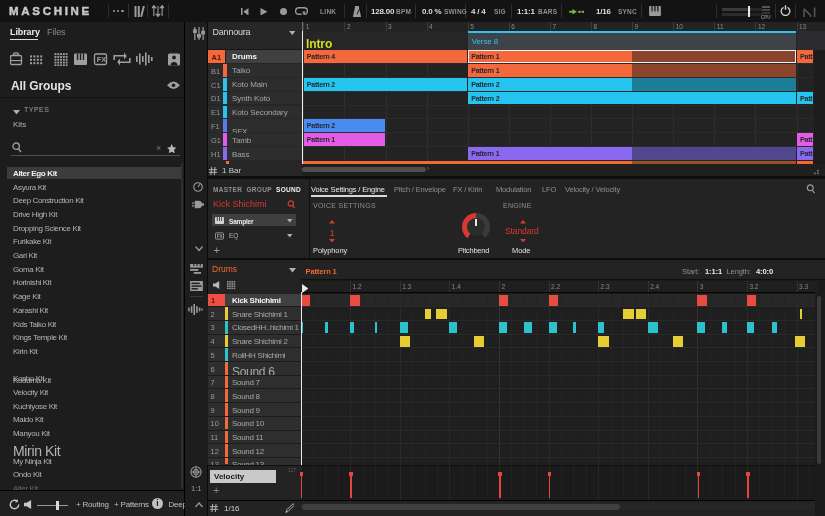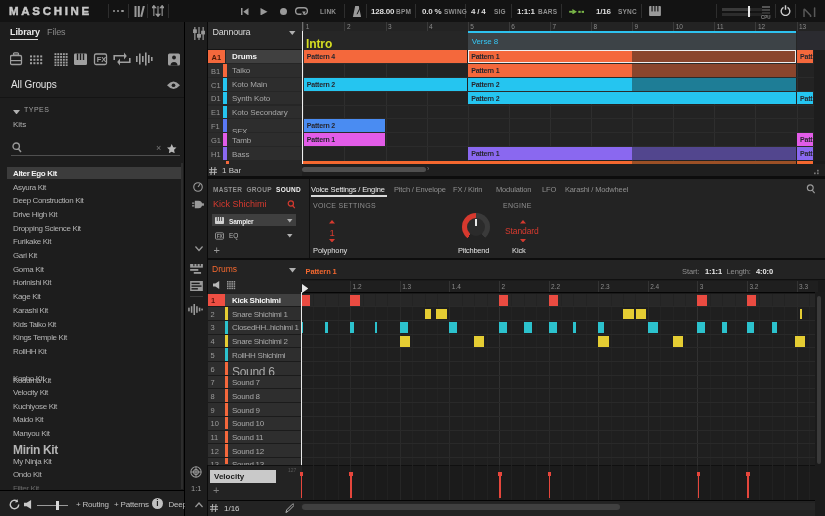--- a/index.html
+++ b/index.html
@@ -157,21 +157,21 @@
         <rect x="129" y="1.5" width="1.6" height="11"></rect>
         <rect x="132" y="4" width="1.6" height="6"></rect>
         <rect x="135" y="0.5" width="1.6" height="13"></rect>
         <rect x="138" y="3" width="1.6" height="8"></rect>
         <rect x="141" y="5" width="1.6" height="4"></rect>
         <rect x="158" y="1.5" width="12" height="12" rx="1.5"></rect>
         <circle cx="164" cy="5.5" r="1.9" fill="#1d1d1d"></circle>
         <path d="M160.5 13.5 a3.5 3.5 0 0 1 7 0 z" fill="#1d1d1d"></path>
       </g>
     </svg>
-<div style="left:11px;top:79px;font-size:10px;color:#e2e2e2;font-weight:400;letter-spacing:-0.1px;white-space:nowrap;">All Groups</div>
+<div style="left:11px;top:79px;font-size:12px;color:#e2e2e2;font-weight:700;letter-spacing:-0.1px;white-space:nowrap;">All Groups</div>
 <svg style="left:167px;top:80.5px;width:13px;height:8.5px" viewBox="0 0 14 9">
       <path d="M0 4.5 Q7 -3.5 14 4.5 Q7 12.5 0 4.5 z" fill="#9f9f9f"></path>
       <circle cx="7" cy="4.5" r="2" fill="#1d1d1d"></circle>
     </svg>
 <svg style="left:13px;top:109.5px;width:7px;height:4.5px" viewBox="0 0 8 5">
       <path d="M0 0 h8 l-4 5 z" fill="#b0b0b0"></path>
     </svg>
 <div style="left:24px;top:106px;font-size:7px;color:#a0a0a0;font-weight:400;letter-spacing:0.5px;white-space:nowrap;">TYPES</div>
 <div style="left:13px;top:120px;font-size:8px;color:#b0b0b0;font-weight:400;letter-spacing:0px;white-space:nowrap;">Kits</div>
 <svg style="left:12px;top:142px;width:10px;height:11px" viewBox="0 0 10 11">
@@ -190,31 +190,31 @@
 <div style="left:13px;top:209.9px;font-size:8px;color:#b4b4b4;font-weight:400;letter-spacing:-0.35px;white-space:nowrap;">Drive High Kit</div>
 <div style="left:13px;top:223.60000000000002px;font-size:8px;color:#b4b4b4;font-weight:400;letter-spacing:-0.35px;white-space:nowrap;">Dropping Science Kit</div>
 <div style="left:13px;top:237.3px;font-size:8px;color:#b4b4b4;font-weight:400;letter-spacing:-0.35px;white-space:nowrap;">Furikake Kit</div>
 <div style="left:13px;top:251.0px;font-size:8px;color:#b4b4b4;font-weight:400;letter-spacing:-0.35px;white-space:nowrap;">Gari Kit</div>
 <div style="left:13px;top:264.7px;font-size:8px;color:#b4b4b4;font-weight:400;letter-spacing:-0.35px;white-space:nowrap;">Goma Kit</div>
 <div style="left:13px;top:278.4px;font-size:8px;color:#b4b4b4;font-weight:400;letter-spacing:-0.35px;white-space:nowrap;">Horinishi Kit</div>
 <div style="left:13px;top:292.1px;font-size:8px;color:#b4b4b4;font-weight:400;letter-spacing:-0.35px;white-space:nowrap;">Kage Kit</div>
 <div style="left:13px;top:305.8px;font-size:8px;color:#b4b4b4;font-weight:400;letter-spacing:-0.35px;white-space:nowrap;">Karashi Kit</div>
 <div style="left:13px;top:319.5px;font-size:8px;color:#b4b4b4;font-weight:400;letter-spacing:-0.35px;white-space:nowrap;">Kids Taiko Kit</div>
 <div style="left:13px;top:333.2px;font-size:8px;color:#b4b4b4;font-weight:400;letter-spacing:-0.35px;white-space:nowrap;">Kings Temple Kit</div>
-<div style="left:13px;top:346.9px;font-size:8px;color:#b4b4b4;font-weight:400;letter-spacing:-0.35px;white-space:nowrap;">RollHH Kit</div>
+<div style="left:13px;top:346.9px;font-size:8px;color:#b4b4b4;font-weight:400;letter-spacing:-0.35px;white-space:nowrap;">Kirin Kit</div>
 <div style="left:13px;top:376px;font-size:8px;color:#b4b4b4;font-weight:400;letter-spacing:-0.35px;white-space:nowrap;">Kodama Kit</div>
 <div style="left:13px;top:374.3px;font-size:8px;color:#b4b4b4;font-weight:400;letter-spacing:-0.35px;white-space:nowrap;">Kosho Kit</div>
 <div style="left:13px;top:388.0px;font-size:8px;color:#b4b4b4;font-weight:400;letter-spacing:-0.35px;white-space:nowrap;">Velocity Kit</div>
 <div style="left:13px;top:401.7px;font-size:8px;color:#b4b4b4;font-weight:400;letter-spacing:-0.35px;white-space:nowrap;">Kuchiyose Kit</div>
 <div style="left:13px;top:415.4px;font-size:8px;color:#b4b4b4;font-weight:400;letter-spacing:-0.35px;white-space:nowrap;">Maido Kit</div>
 <div style="left:13px;top:429.1px;font-size:8px;color:#b4b4b4;font-weight:400;letter-spacing:-0.35px;white-space:nowrap;">Manyou Kit</div>
-<div style="left:13px;top:442.8px;font-size:12px;color:#b4b4b4;font-weight:700;letter-spacing:-0.35px;white-space:nowrap;">Mirin Kit</div>
+<div style="left:13px;top:442.8px;font-size:14px;color:#b4b4b4;font-weight:400;letter-spacing:-0.35px;white-space:nowrap;">Mirin Kit</div>
 <div style="left:13px;top:456.5px;font-size:8px;color:#b4b4b4;font-weight:400;letter-spacing:-0.35px;white-space:nowrap;">My Ninja Kit</div>
 <div style="left:13px;top:470.2px;font-size:8px;color:#b4b4b4;font-weight:400;letter-spacing:-0.35px;white-space:nowrap;">Ondo Kit</div>
-<div style="left:13px;top:483.9px;font-size:8px;color:#686868;font-weight:400;letter-spacing:-0.35px;white-space:nowrap;">Filter Kit</div>
+<div style="left:13px;top:483.9px;font-size:8px;color:#686868;font-weight:400;letter-spacing:-0.35px;white-space:nowrap;">Alter Kit</div>
 <div style="left:180.5px;top:163px;width:2.5px;height:326px;background:#2d2d2d;"></div>
 <div style="left:0px;top:96.5px;width:184px;height:1px;background:#141414;"></div>
 <div style="left:0px;top:490px;width:184px;height:26px;background:#202020;border-top:1px solid #000;border-right:1px solid #000"></div>
 <svg style="left:9px;top:498.5px;width:11px;height:11px" viewBox="0 0 12 12">
       <path d="M10.6 6 a4.6 4.6 0 1 1 -1.8 -3.6" fill="none" stroke="#c8c8c8" stroke-width="1.5"></path>
       <path d="M9 0 l1 3.4 -3.4 .4 z" fill="#c8c8c8"></path>
     </svg>
 <svg style="left:24px;top:500px;width:8px;height:9px" viewBox="0 0 9 10">
       <path d="M0 3 h3 L8 0 v10 L3 7 H0 z" fill="#c8c8c8"></path>
     </svg>
@@ -470,21 +470,21 @@
 <svg style="left:287px;top:234px;width:5.5px;height:3.5px" viewBox="0 0 7 4.5">
       <path d="M0 0 h7 l-3.5 4.5 z" fill="#b0b0b0"></path>
     </svg>
 <div style="left:213.5px;top:243.5px;font-size:11px;color:#9a9a9a;font-weight:400;letter-spacing:0px;white-space:nowrap;">+</div>
 <div style="left:311px;top:184.5px;font-size:7.5px;color:#ececec;font-weight:400;letter-spacing:-0.15px;white-space:nowrap;">Voice Settings / Engine</div>
 <div style="left:310.5px;top:195.3px;width:76px;height:1.3px;background:#d8d8d8;"></div>
 <div style="left:394px;top:184.5px;font-size:7.5px;color:#8f8f8f;font-weight:400;letter-spacing:-0.15px;white-space:nowrap;">Pitch / Envelope</div>
 <div style="left:453px;top:184.5px;font-size:7.5px;color:#8f8f8f;font-weight:400;letter-spacing:-0.15px;white-space:nowrap;">FX / Kirin</div>
 <div style="left:496px;top:184.5px;font-size:7.5px;color:#8f8f8f;font-weight:400;letter-spacing:-0.15px;white-space:nowrap;">Modulation</div>
 <div style="left:542px;top:184.5px;font-size:7.5px;color:#8f8f8f;font-weight:400;letter-spacing:-0.15px;white-space:nowrap;">LFO</div>
-<div style="left:565px;top:184.5px;font-size:7.5px;color:#8f8f8f;font-weight:400;letter-spacing:-0.15px;white-space:nowrap;">Karashi / Modwheel</div>
+<div style="left:565px;top:184.5px;font-size:7.5px;color:#8f8f8f;font-weight:400;letter-spacing:-0.15px;white-space:nowrap;">Velocity / Velocity</div>
 <svg style="left:806px;top:184px;width:10px;height:10px" viewBox="0 0 10 11">
       <circle cx="4.2" cy="4.2" r="3.2" fill="none" stroke="#999" stroke-width="1.3"></circle>
       <line x1="6.5" y1="7" x2="9" y2="10" stroke="#999" stroke-width="1.3"></line>
     </svg>
 <div style="left:313px;top:201.5px;font-size:7px;color:#8f8f8f;font-weight:400;letter-spacing:0.3px;white-space:nowrap;">VOICE SETTINGS</div>
 <div style="left:503px;top:201.5px;font-size:7px;color:#8f8f8f;font-weight:400;letter-spacing:0.3px;white-space:nowrap;">ENGINE</div>
 <svg style="left:328.5px;top:220px;width:6px;height:3.6px" viewBox="0 0 8 4.5">
       <path d="M0 4.5 h8 l-4 -4.5 z" fill="#d63a2f"></path>
     </svg>
 <div style="left:329.5px;top:226.5px;font-size:9.5px;color:#d63a2f;font-weight:400;letter-spacing:0px;white-space:nowrap;">1</div>
@@ -496,21 +496,21 @@
 <div style="left:467px;top:217.5px;width:18px;height:18px;border-radius:50%;background:#2b2b2b"></div>
 <div style="left:475.2px;top:219px;width:1.6px;height:7px;background:#e8e8e8;"></div>
 <div style="left:458px;top:245.5px;font-size:7.5px;color:#e0e0e0;font-weight:400;letter-spacing:-0.25px;white-space:nowrap;">Pitchbend</div>
 <svg style="left:519.5px;top:220px;width:6px;height:3.6px" viewBox="0 0 8 4.5">
       <path d="M0 4.5 h8 l-4 -4.5 z" fill="#d63a2f"></path>
     </svg>
 <div style="left:505px;top:226px;font-size:8.5px;color:#d63a2f;font-weight:400;letter-spacing:-0.1px;white-space:nowrap;">Standard</div>
 <svg style="left:519.5px;top:238.7px;width:6px;height:3.6px" viewBox="0 0 8 4.5">
       <path d="M0 0 h8 l-4 4.5 z" fill="#d63a2f"></path>
     </svg>
-<div style="left:512px;top:245.5px;font-size:7.5px;color:#e0e0e0;font-weight:400;letter-spacing:-0.1px;white-space:nowrap;">Kick</div>
+<div style="left:512px;top:245.5px;font-size:7.5px;color:#e0e0e0;font-weight:400;letter-spacing:-0.1px;white-space:nowrap;">Mode</div>
 <div style="left:207.5px;top:258px;width:617.5px;height:2px;background:#0d0d0d;"></div>
 <div style="left:207.5px;top:260px;width:617.5px;height:19px;background:#232323;border-bottom:1px solid #101010"></div>
 <div style="left:212px;top:264px;font-size:8.5px;color:#f4682f;font-weight:400;letter-spacing:0px;white-space:nowrap;">Drums</div>
 <svg style="left:289px;top:268px;width:7px;height:4.5px" viewBox="0 0 8 5">
       <path d="M0 0 h8 l-4 5 z" fill="#b0b0b0"></path>
     </svg>
 <div style="left:305.5px;top:266.5px;font-size:7.5px;color:#f4682f;font-weight:700;letter-spacing:-0.1px;white-space:nowrap;">Pattern 1</div>
 <div style="left:682px;top:266.5px;font-size:7.5px;color:#8f8f8f;font-weight:400;letter-spacing:-0.1px;white-space:nowrap;">Start:</div>
 <div style="left:705px;top:266.5px;font-size:7.5px;color:#e8e8e8;font-weight:700;letter-spacing:-0.1px;white-space:nowrap;">1:1:1</div>
 <div style="left:726.5px;top:266.5px;font-size:7.5px;color:#8f8f8f;font-weight:400;letter-spacing:-0.1px;white-space:nowrap;">Length:</div>

